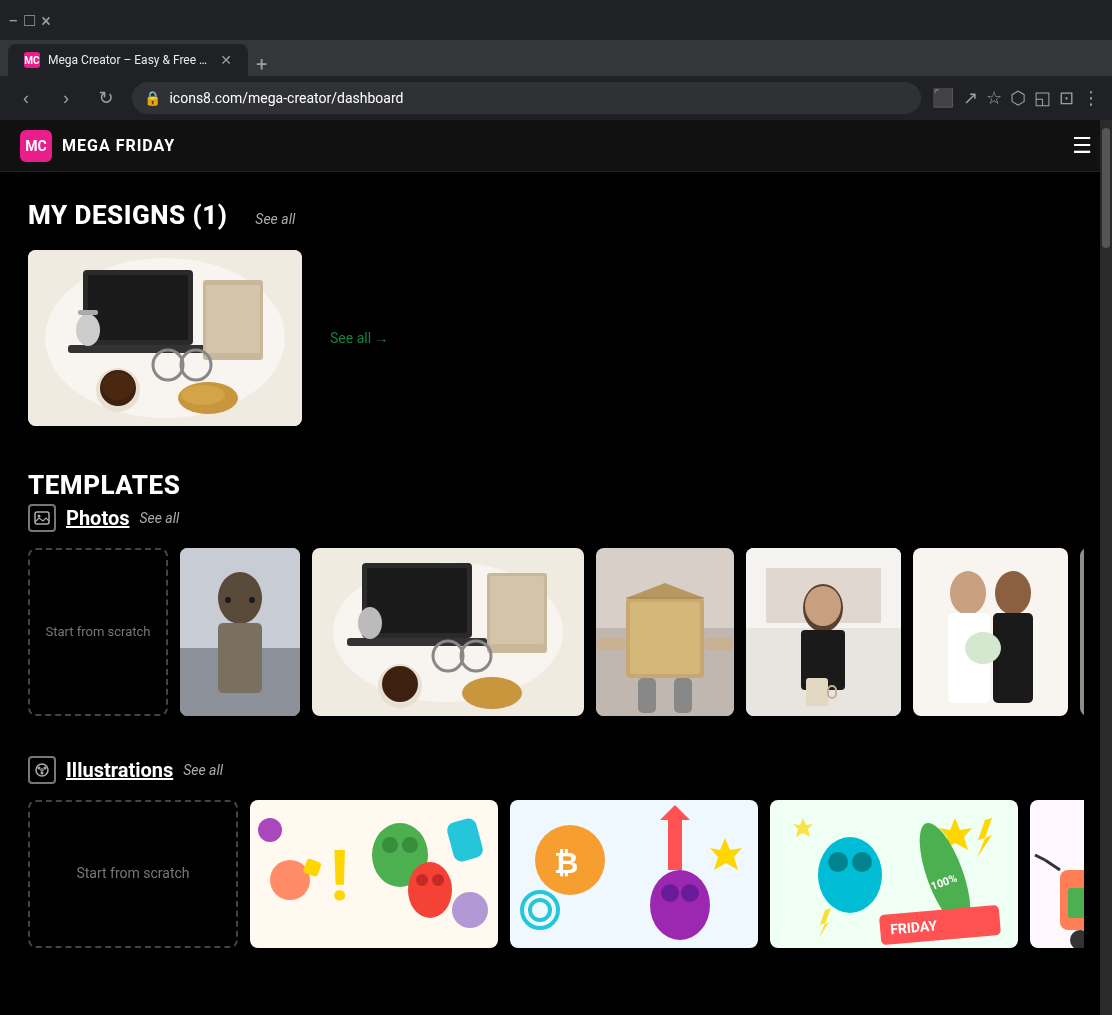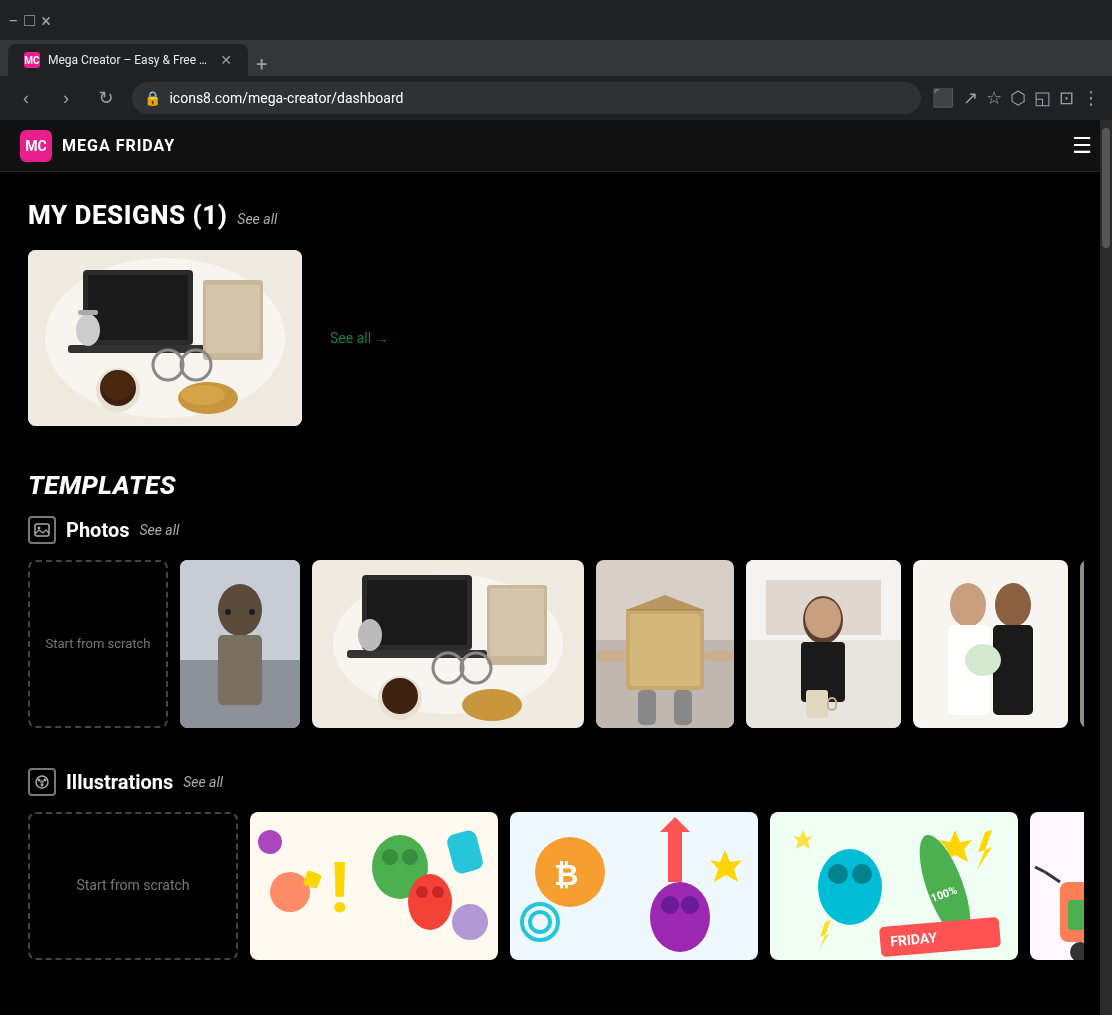--- a/index.html
+++ b/index.html
@@ -143,21 +143,21 @@
     .main-content {
       padding: 28px 28px 0 28px;
       position: relative;
       min-height: 860px;
     }
 
     
     .section-header {
       display: flex;
       align-items: baseline;
-      gap: 10px;
+      gap: 28px;
       margin-bottom: 20px;
     }
     .section-title {
       font-size: 26px;
       font-weight: 800;
       letter-spacing: 0.5px;
       text-transform: uppercase;
       color: #fff;
     }
     .see-all-link {
@@ -220,41 +220,41 @@
       margin-left: 12px;
     }
 
     
     .templates-title {
       font-size: 26px;
       font-weight: 800;
       letter-spacing: 0.5px;
       text-transform: uppercase;
       color: #fff;
-      margin-bottom: 16px;
-      font-style: italic;
+      margin-bottom: 4px;
     }
     .subsection-header {
       display: flex;
       align-items: center;
       gap: 10px;
       margin-bottom: 16px;
     }
     .subsection-icon {
       width: 28px; height: 28px;
       border: 2px solid #777;
       border-radius: 4px;
       display: flex; align-items: center; justify-content: center;
       font-size: 14px;
       color: #aaa;
     }
     .subsection-title {
       font-size: 20px;
       font-weight: 700;
       color: #fff;
+      text-decoration: underline;
     }
 
     .photos-row {
       display: flex;
       gap: 12px;
       margin-bottom: 40px;
       align-items: center;
       overflow: hidden;
     }
     .photo-card {

